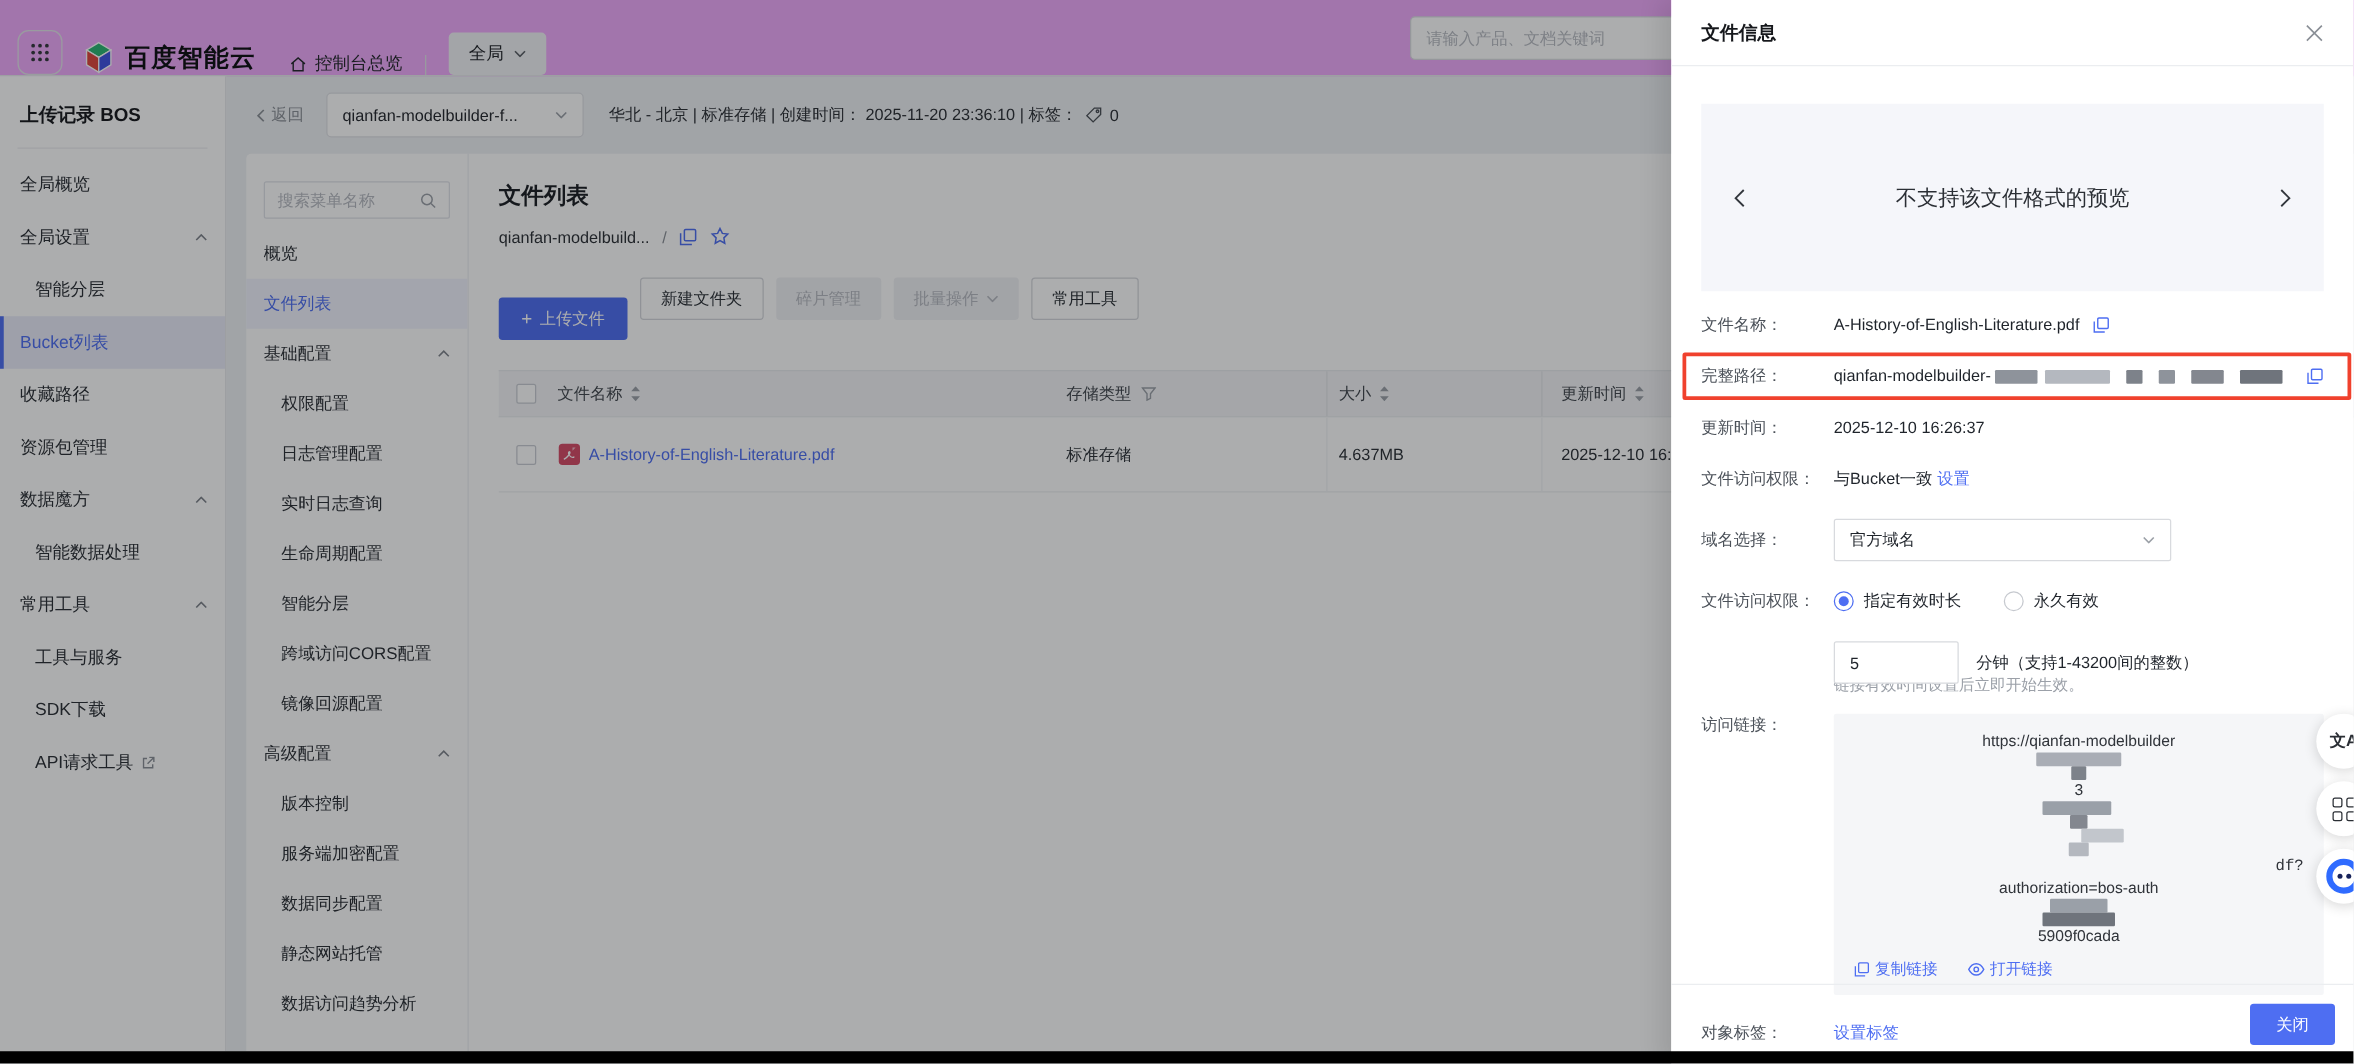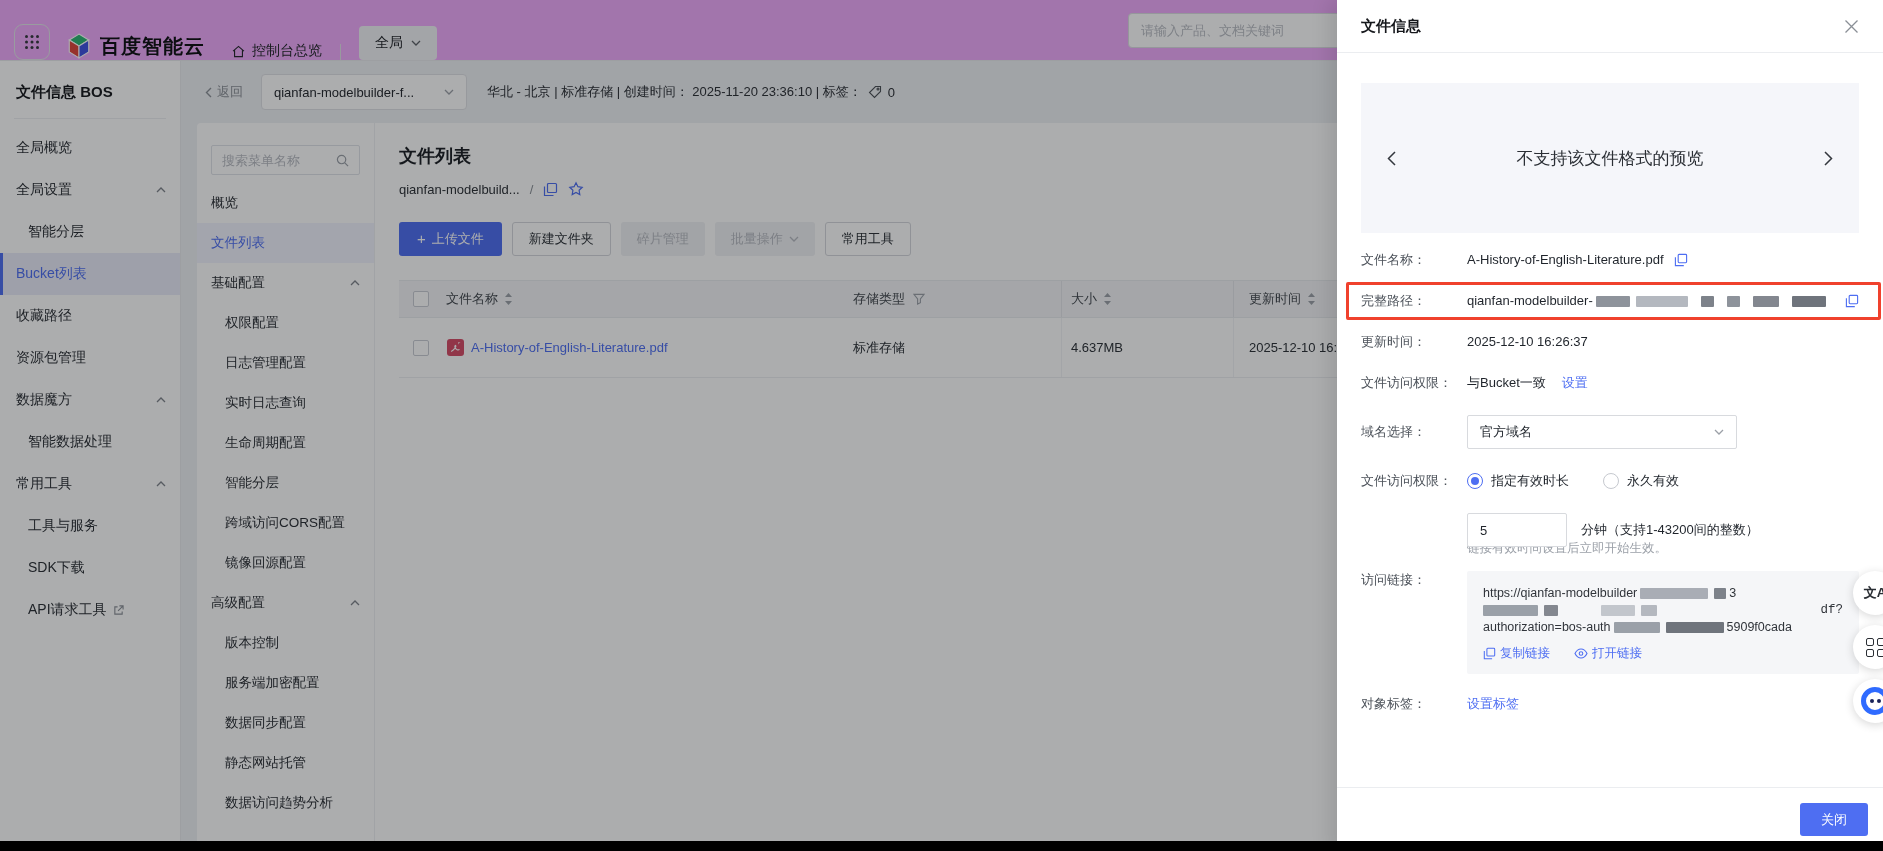--- a/index.html
+++ b/index.html
@@ -52,21 +52,21 @@
   .menu-item.active { background:#f1f3fe; color:#4e6ef2; }
 
   
   .main-col { position:absolute; left:178px; top:0; right:0; bottom:0; padding:21px 0 0 24px; }
   .main-title { font-size:18px; font-weight:700; color:#1b1e23; }
   .path-row { display:flex; align-items:center; gap:10px; margin-top:13px; font-size:13px; color:#2b2f35; }
   .path-sep { color:#8a8f96; }
   .blue-ic { color:#4e6ef2; display:flex; cursor:pointer; }
   .btn-row { display:flex; gap:10px; margin-top:25px; }
   .btn { height:34px; display:flex; align-items:center; gap:6px; padding:0 16px; border-radius:3px; font-size:13px; cursor:pointer; border:none; font-family:inherit; }
-  .btn.primary { background:#4e6ef2; color:#fff; padding:0 18px; }
+  .btn.primary { background:#4e6ef2; color:#fff; padding:0 18px;margin-top:16px; }
   .btn.default { background:#fff; border:1px solid #d5d7dc; color:#2b3036; }
   .btn.disabled { background:#f0f1f4; color:#b7bac1; cursor:default; }
   .plus::before { content:'+'; font-size:15px; line-height:1; }
   .caret-dn { display:flex; }
 
   
   .table { margin-top:24px; margin-right:0; }
   .t-head { display:flex; align-items:center; height:38px; background:#f4f5f7; border-top:1px solid #e9ebee; border-bottom:1px solid #e9ebee; font-size:13px; color:#42474e; padding-left:14px; }
   .t-row { display:flex; align-items:center; height:60px; border-bottom:1px solid #edeff2; background:#fff; padding-left:14px; font-size:13px; color:#2b3036; }
   .c-cb { width:33px; display:flex; align-items:center; }
@@ -106,21 +106,21 @@
   .dd .chev2 { margin-left:auto; color:#9ba0a7; display:flex; }
   .radio-group { display:flex; align-items:center; gap:34px; }
   .radio-opt { display:flex; align-items:center; gap:8px; cursor:pointer; }
   .radio { width:16px; height:16px; border-radius:50%; border:1px solid #c6c9cf; background:#fff; position:relative; flex:none; }
   .radio.sel { border:1.5px solid #4e6ef2; }
   .radio.sel::after { content:''; position:absolute; inset:3px; border-radius:50%; background:#4e6ef2; }
   .dur-input { width:100px; height:34px; border:1px solid #d8dade; border-radius:2px; padding:0 12px; font-size:13px; color:#1f242b; outline:none; font-family:inherit; }
   .dur-unit { margin-left:14px; line-height:34px; color:#1f242b; }
   .note-row { margin:-15px 0 14px 106px; font-size:12.5px; color:#9ba0a8; }
   .url-box { flex:1; background:#f5f6f8; border-radius:2px; padding:14px 16px 12px; font-size:12.5px; color:#30343a; }
-  .url-line { line-height:17px; display:flex; align-items:center; }
+  .url-line { line-height:17px; display:flex; align-items:center;flex-direction:column; }
   .url-actions { display:flex; gap:24px; margin-top:9px; }
   .url-actions .act { display:flex; align-items:center; gap:4px; font-size:12.5px; color:#4e6ef2; cursor:pointer; }
   .p-footer { position:absolute; left:0; right:0; top:787px; bottom:0; border-top:1px solid #ebedf0; }
   .btn-close { position:absolute; right:15px; top:15px; width:68px; height:33px; background:#4e6ef2; color:#fff; border:none; border-radius:3px; font-size:13px; cursor:pointer; font-family:inherit; }
 
   
   .float-stack { position:absolute; left:1853px; top:571px; z-index:60; display:flex; flex-direction:column; gap:10px; }
   .float-btn { width:44px; height:44px; border-radius:50%; background:#fff; box-shadow:0 2px 10px rgba(0,0,0,.16); display:flex; align-items:center; justify-content:center; cursor:pointer; }
   .trans-glyph { font-size:13px; font-weight:700; color:#2a2e34; }
   .mini-grid { display:grid; grid-template-columns:8px 8px; grid-template-rows:8px 8px; gap:3px; }
@@ -172,21 +172,21 @@
       <svg width="10" height="6" viewBox="0 0 10 6" fill="none" stroke="#5b6067" stroke-width="1.3">
           <path d="M1 1l4 4 4-4"></path>
         </svg>
     </div>
     <div class="tb-search">
       <input type="text" placeholder="请输入产品、文档关键词" style="">
     </div>
   </div>
 
   <div class="sidebar">
-    <div class="sb-title">文件信息 BOS</div>
+    <div class="sb-title">上传记录 BOS</div>
     <div class="sb-divider"></div>
     <div class="sb-list">
       <div class="sb-item">
           <span>全局概览</span>
         </div>
       <div class="sb-item">
           <span>全局设置</span>
           <span class="chev">
             <svg width="10" height="6" viewBox="0 0 10 6" fill="none" stroke="currentColor" stroke-width="1.3">
               <path d="M1 5l4-4 4 4"></path>
@@ -514,21 +514,21 @@
           <span class="flabel">更新时间：</span>
           <span class="fval">
               <span>2025-12-10 16:26:37</span>
             </span>
         </div>
 
         <div class="frow">
           <span class="flabel">文件访问权限：</span>
           <span class="fval">
             <span>与Bucket一致</span>
-            <span class="link" style="margin-left:16px;">设置</span>
+            <span class="link" style="margin-left:4px;">设置</span>
           </span>
         </div>
 
         <div class="frow">
           <span class="flabel" style="line-height:34px;">域名选择：</span>
           <span class="dd">
             <span>官方域名</span>
             <span class="chev2">
                 <svg width="10" height="6" viewBox="0 0 10 6" fill="none" stroke="currentColor" stroke-width="1.3">
                   <path d="M1 1l4 4 4-4"></path>

